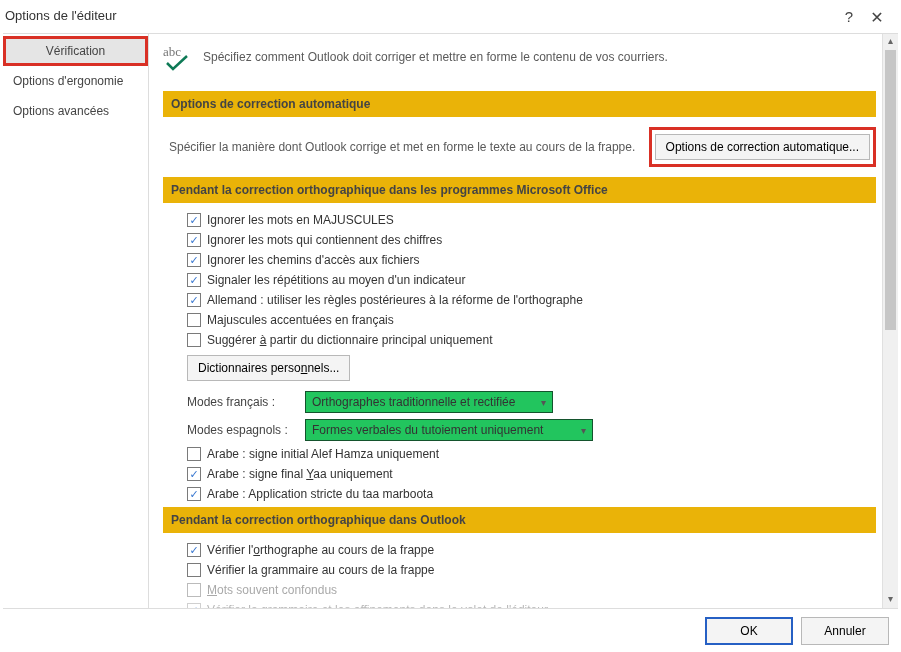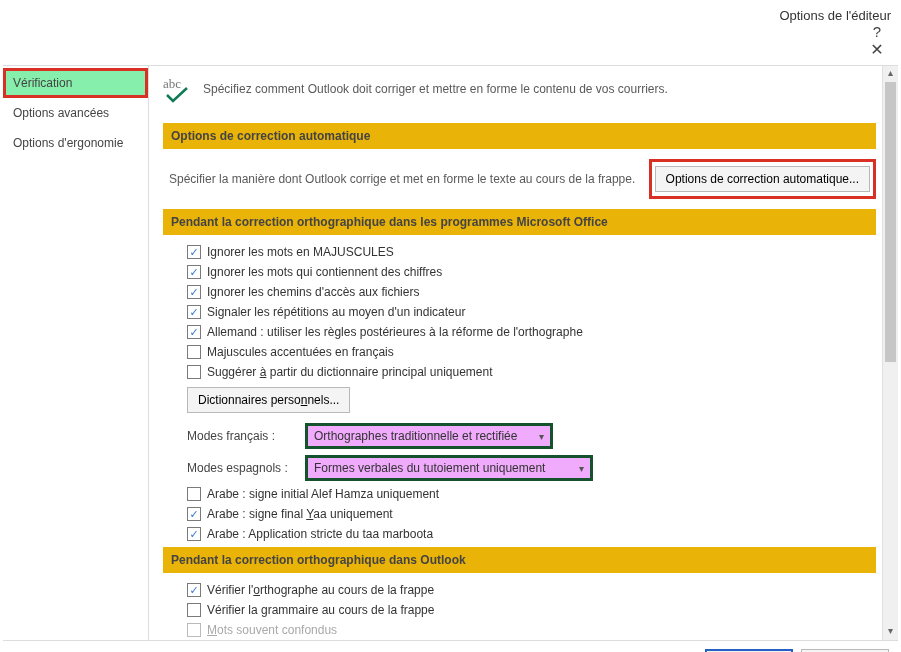--- a/index.html
+++ b/index.html
@@ -8,25 +8,24 @@
     font-family: "Segoe UI", Tahoma, sans-serif;
     font-size: 12px;
     color: #333;
     background: #fff;
     width: 901px;
     height: 652px;
     overflow: hidden;
   }
   .titlebar {
     display: flex;
-    align-items: flex-end;
-    padding: 8px 10px 6px 14px;
+    align-items: flex-start;
+    padding: 8px 10px 6px 5px;
     font-size: 13px;
     color: #333;
-    flex-direction: column;
   }
   .titlebar .title { flex: 1; }
   .titlebar .help, .titlebar .close {
     width: 28px;
     text-align: center;
     font-size: 15px;
     color: #444;
     cursor: pointer;
   }
   .titlebar .close { font-size: 16px; }
@@ -41,23 +40,24 @@
     width: 146px;
     border-right: 1px solid #ddd;
     padding-top: 2px;
   }
   .sidebar-item {
     padding: 8px 10px;
     color: #444;
     cursor: pointer;
   }
   .sidebar-item.selected {
-    background: #86efac;
+    background: #e5e5e5;
     border: 3px solid #d93025;
     padding: 5px 7px;
+    text-align: center;
   }
   .content {
     flex: 1;
     position: relative;
     overflow: hidden;
   }
   .scrollbar {
     position: absolute;
     right: 0;
     top: 0;
@@ -144,22 +144,22 @@
   .formrow {
     display: flex;
     align-items: center;
     gap: 6px;
     margin: 6px 0 6px 24px;
   }
   .formrow .lbl { min-width: 112px; color: #444; }
   .combo {
     display: flex;
     align-items: center;
-    border: 3px solid #14532d;
-    background: #f0abfc;
+    border: 1px solid #14532d;
+    background: #22c55e;
     padding: 3px 6px;
     gap: 8px;
     cursor: pointer;
   }
   .combo .caret { font-size: 10px; color: #555; margin-left: auto; }
   .footer {
     display: flex;
     justify-content: flex-end;
     gap: 8px;
     padding: 8px 12px 10px 0;
@@ -175,24 +175,24 @@
   <span class="help">?</span>
   <span class="close">✕</span>
 </div>
 
 <div class="main">
   <div class="sidebar">
     <div class="sidebar-item selected">
       <span>Vérification</span>
     </div>
     <div class="sidebar-item">
+      <span>Options d'ergonomie</span>
+    </div>
+    <div class="sidebar-item">
       <span>Options avancées</span>
-    </div>
-    <div class="sidebar-item">
-      <span>Options d'ergonomie</span>
     </div>
   </div>
 
   <div class="content">
     <div class="content-inner">
 
       <div class="hero">
         <span class="hero-icon">
           <svg width="30" height="30" viewBox="0 0 30 30">
             <text x="0" y="12" font-size="13" fill="#777" font-family="Segoe UI">abc</text>

